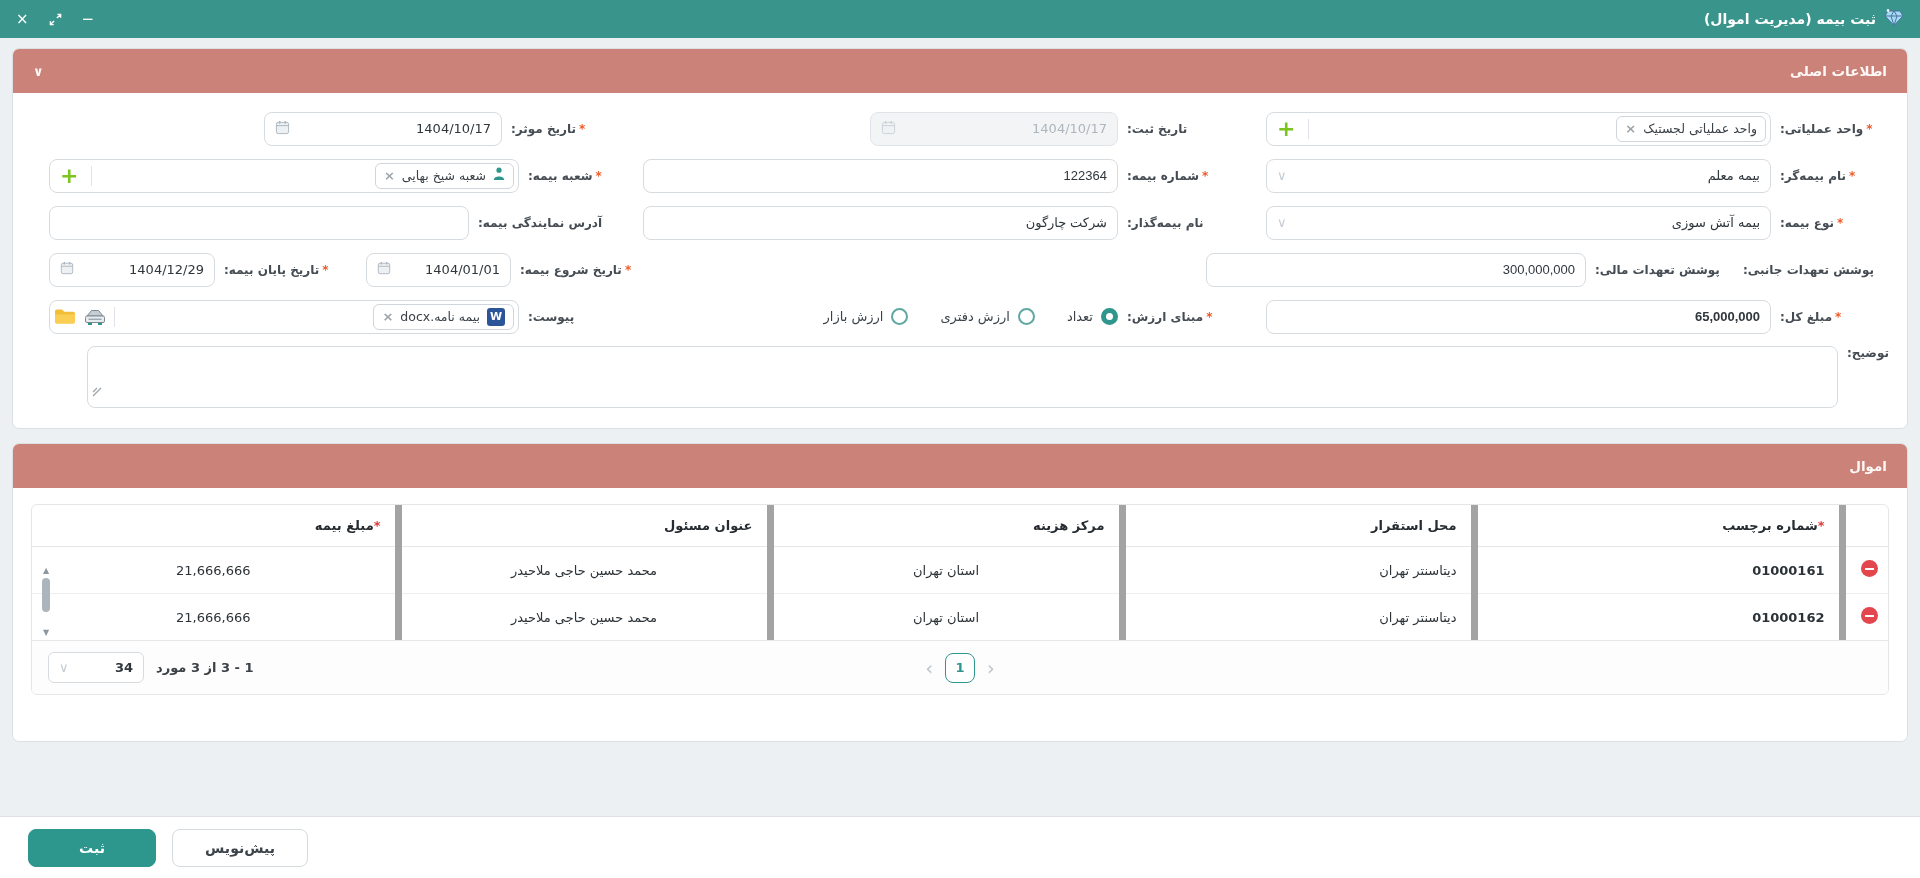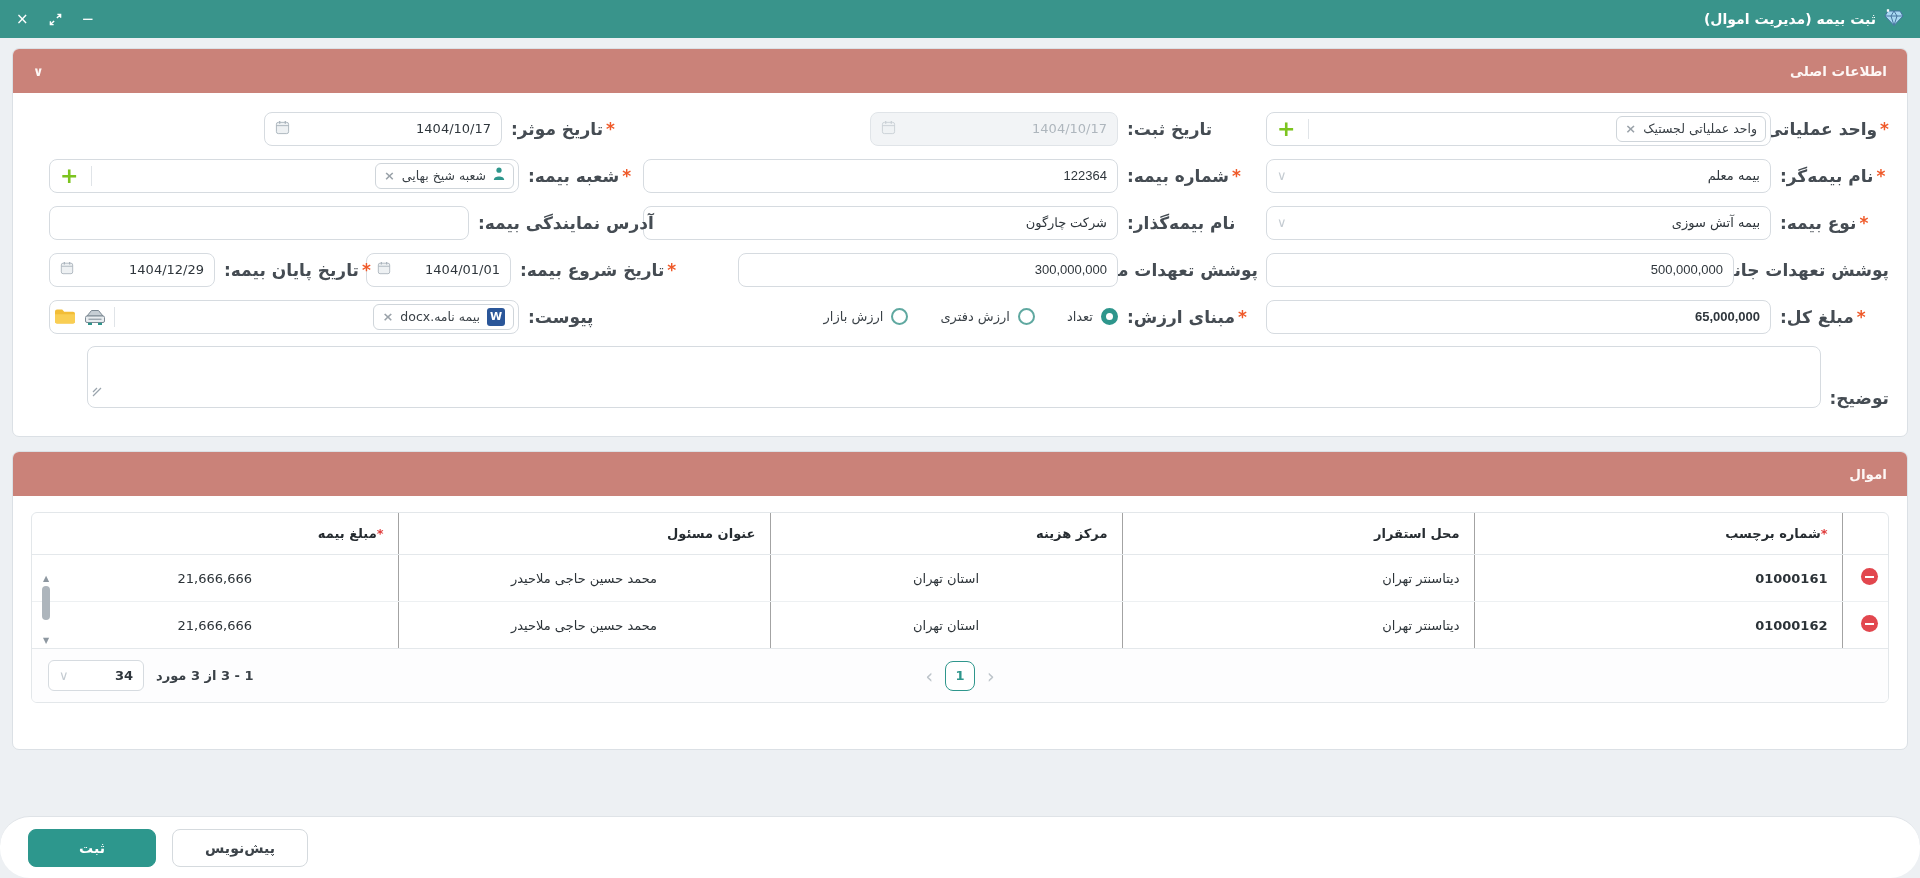--- a/index.html
+++ b/index.html
@@ -26,24 +26,24 @@
   }
   .card-header {
     height:44px; background:#ca8279; color:#fdf7f5;
     display:flex; align-items:center; justify-content:space-between;
     padding:0 20px; font-weight:bold; font-size:13.5px;
   }
   .chev { color:#fdf7f5; font-size:13px; font-weight:bold; cursor:pointer; }
   .card-body { padding:18px 18px 20px 18px; position:relative; }
   
   .frow { display:flex; align-items:center; height:35px; margin-bottom:12px; position:relative; }
-  .frow.last { height:auto; margin-bottom:8px; align-items:flex-end; }
+  .frow.last { height:auto; margin-bottom:0; align-items:flex-start; }
   .grp { display:flex; align-items:center; }
   .grp.abs { position:absolute; top:50%; transform:translateY(-50%); }
-  .lbl { font-size:17px; color:#454c53; font-weight:600; white-space:nowrap; padding-left:9px; text-align:left; }
+  .lbl { font-size:12px; color:#454c53; font-weight:600; white-space:nowrap; padding-left:9px; text-align:left; }
   .lbl .req { color:#ef5a2a; font-weight:bold; margin-left:3px; }
   .w118 { width:118px; } .w140 { width:140px; } .w155 { width:155px; }
   .ctl {
     height:34px; background:#fff; border:1px solid #d6dbe0; border-radius:8px;
     display:flex; align-items:center; padding:0 10px; font-size:13px; color:#2f363c;
   }
   input.ctl, textarea.ctl { outline:none; }
   .between { justify-content:space-between; }
   .ctl .chevron { color:#c4cbd1; font-size:13px; }
   .ctl.disabled { background:#f2f4f6; border-color:#e0e4e8; color:#aeb6bd; }
@@ -72,21 +72,21 @@
   
   .desc-wrap { position:relative; flex:1; margin-left:56px; }
   .desc-wrap textarea {
     width:100%; height:62px; border:1px solid #d6dbe0; border-radius:8px;
     resize:none; padding:8px 10px; font-family:inherit; font-size:13px; background:#fff;
   }
   .grip { position:absolute; left:5px; bottom:8px; }
   
   .grid { border:1px solid #e3e7ea; border-radius:6px; margin:16px 18px 0 18px; position:relative; overflow:hidden; }
   table { width:100%; border-collapse:collapse; table-layout:fixed; }
-  th, td { padding:13px 14px; font-size:13px; border-left:1px solid #a3a3a3; }
+  th, td { padding:13px 14px; font-size:13px; border-left:7px solid #a3a3a3; }
   th:last-child, td:last-child { border-left:none; }
   thead th { font-weight:bold; color:#262c31; text-align:start; border-bottom:1px solid #e4e8eb; }
   thead th .req-red { color:#e03b3b; font-weight:bold; }
   tbody td { color:#2c3338; border-bottom:1px solid #edf0f2; }
   tbody tr:last-child td { border-bottom:none; }
   td.c { text-align:center; } th.cminus, td.cminus { padding:13px 10px; }
   .tag-cell { font-weight:600; direction:ltr; text-align:right; }
   .minus-badge {
     width:17px; height:17px; border-radius:50%; background:#e2474e;
     position:relative; display:inline-block; cursor:pointer;
@@ -115,21 +115,21 @@
   .range-text { font-size:13px; color:#3a4147; font-weight:600; }
   .size-select {
     width:96px; height:31px; border:1px solid #d6dbe0; border-radius:6px; background:#fff;
     display:flex; align-items:center; justify-content:space-between; padding:0 10px; cursor:pointer;
   }
   .size-select .val { font-weight:600; color:#2f363c; direction:ltr; }
   .assets-pad { height:46px; }
   
   .footer {
     flex:none; height:62px; background:#fff; border-top:1px solid #dfe3e7;
-    display:flex; align-items:center; gap:16px; padding:0 28px; direction:ltr;border-radius:30px;
+    display:flex; align-items:center; gap:16px; padding:0 28px; direction:ltr;
   }
   .btn { height:38px; border-radius:8px; font-size:14px; font-weight:600; cursor:pointer;
          display:flex; align-items:center; justify-content:center; font-family:inherit; }
   .btn-submit { width:128px; background:#2d978d; color:#fff; border:1px solid #2d978d; }
   .btn-draft { width:136px; background:#fff; color:#3c4349; border:1px solid #d5dade; }
 </style>
 </head>
 <body>
 
 <div class="titlebar">
@@ -255,21 +255,20 @@
         </div>
         <div class="grp abs" style="left:18px">
           <span class="lbl">آدرس نمایندگی بیمه:</span>
           <input class="ctl" style="width: 420px;" value="">
         </div>
       </div>
 
       <div class="frow">
         <div class="grp">
           <span class="lbl w155">پوشش تعهدات جانبی:</span>
-          <input class="ctl num" style="width: 468px;" value="500,000,000">
         </div>
         <div class="grp" style="margin-right:8px">
           <span class="lbl w140">پوشش تعهدات مالی:</span>
           <input class="ctl num" style="width: 380px;" value="300,000,000">
         </div>
         <div class="grp abs" style="left:335px">
           <span class="lbl"><span class="req">*</span><span>تاریخ شروع بیمه:</span></span>
           <div class="ctl between" style="width:145px">
             <span class="num">1404/01/01</span>
             <span>

